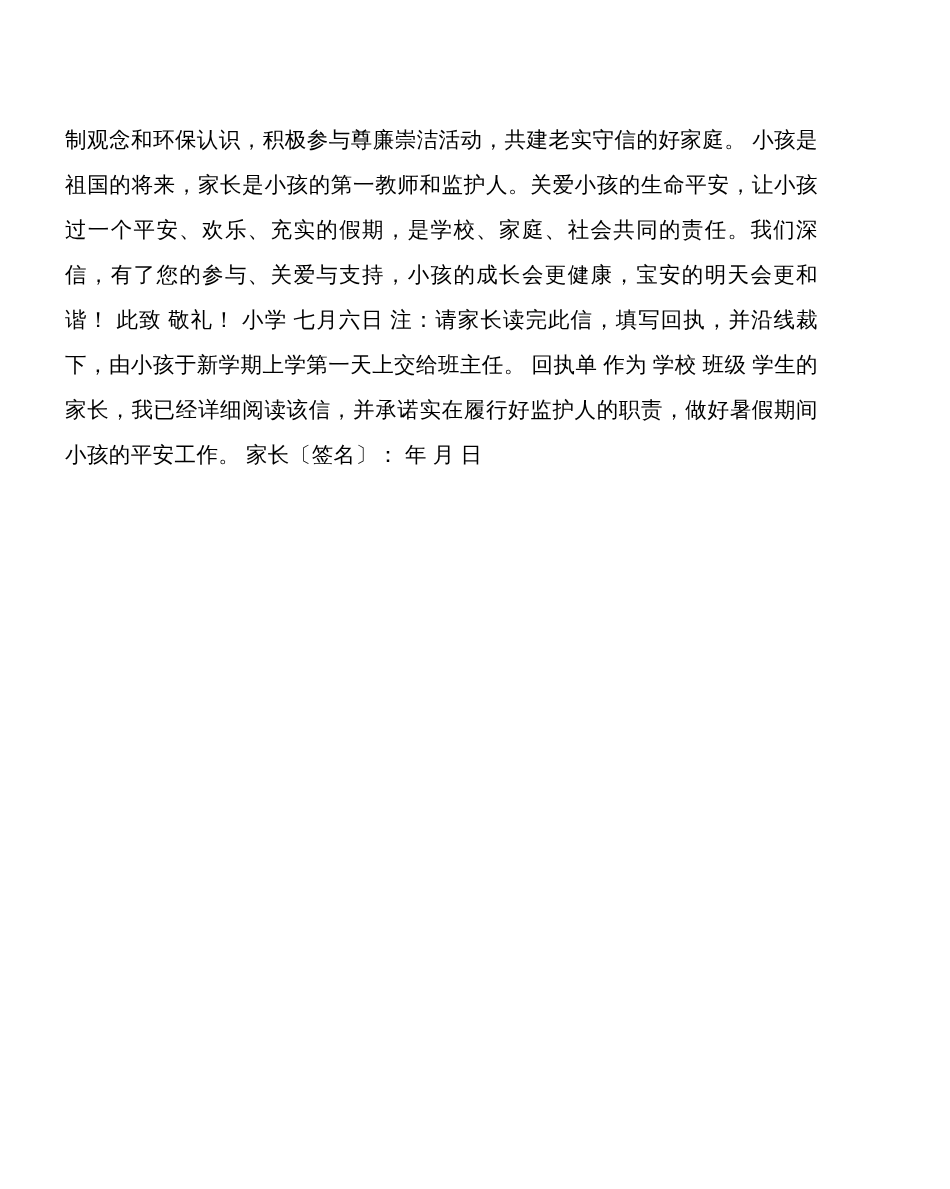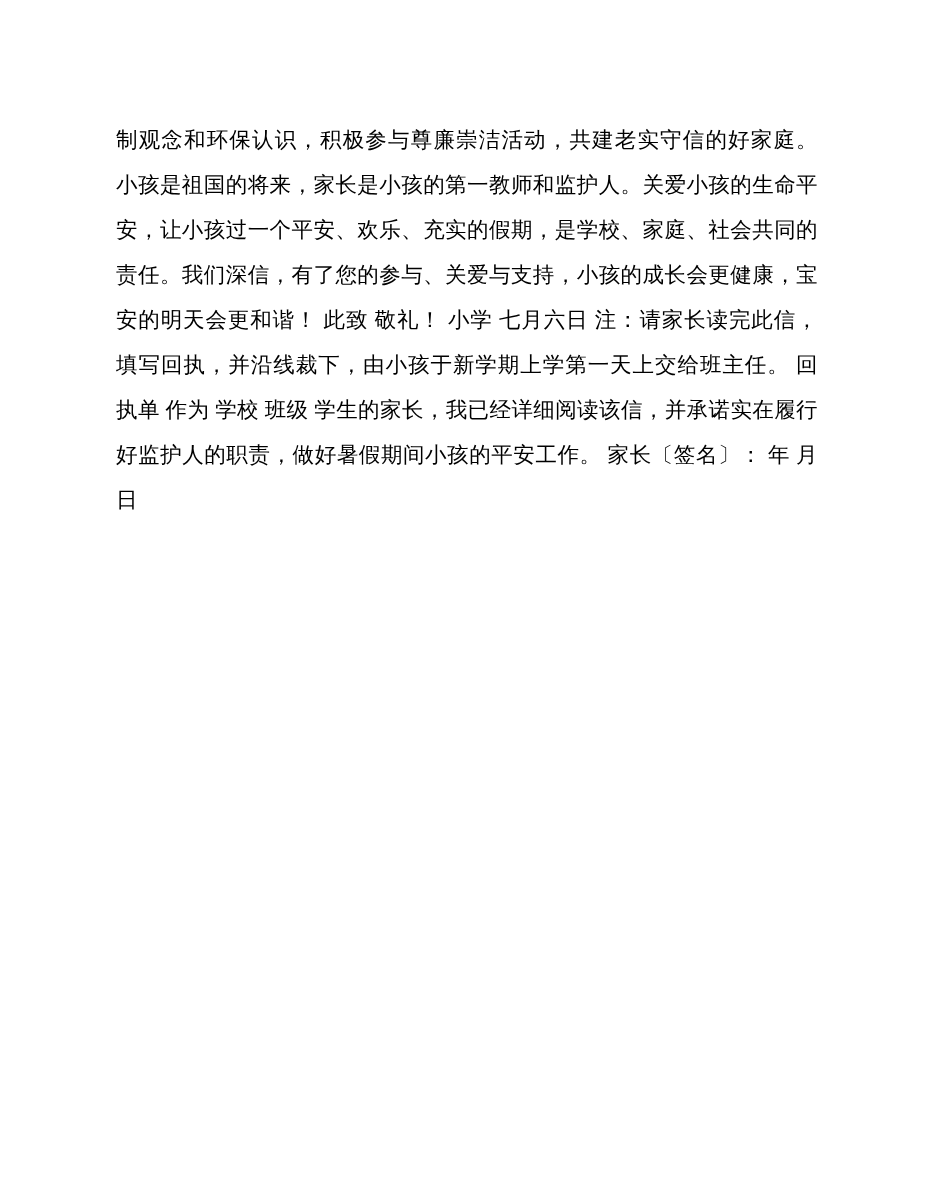--- a/index.html
+++ b/index.html
@@ -11,21 +11,21 @@
     width: 950px;
     height: 1189px;
     font-family: "Liberation Serif", "DejaVu Serif", serif;
     color: #000000;
     overflow: hidden;
   }
   .page {
     box-sizing: border-box;
     width: 950px;
     height: 1189px;
-    padding: 118px 132px 0 116px;
+    padding: 118px 132px 0 65px;
     background: #ffffff;
   }
   .doc-body {
     font-size: 21.5px;
     line-height: 45px;
     text-align: justify;
     text-justify: inter-ideograph;
     letter-spacing: 0.4px;
     word-break: break-all;
   }

